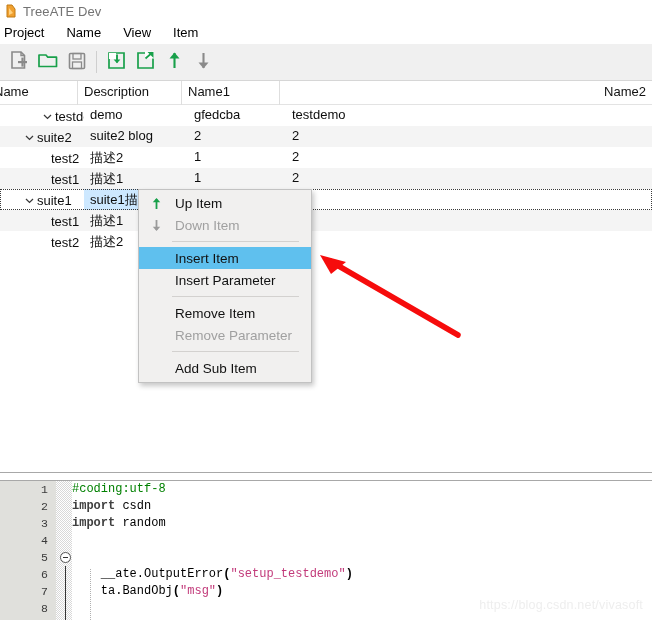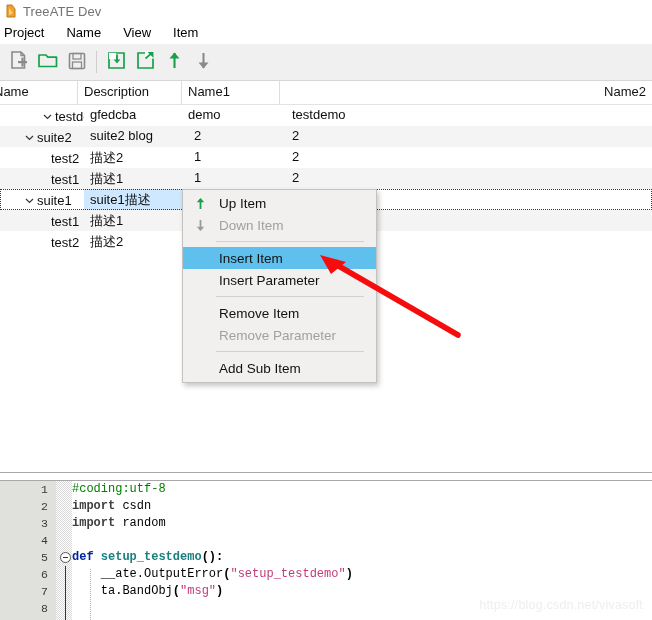--- a/index.html
+++ b/index.html
@@ -59,24 +59,24 @@
   .chev{
     width:14px;height:14px;flex:none;display:flex;align-items:center;justify-content:center;
   }
   .chev svg{display:block;}
   .namelbl{padding-left:1px;}
   
   .tr.focusrow{outline:1px dotted #3a3a3a;outline-offset:-1px;}
   .cell-sel{background:#cde8ff;}
   
   #ctxmenu{
-    position:absolute;left:138px;top:189px;width:195px;
+    position:absolute;left:138px;top:189px;width:174px;
     background:#f1f0ef;border:1px solid #c2c2c2;
     box-shadow:2px 3px 5px rgba(0,0,0,.22);
-    padding:2px 0 3px 0;box-sizing:border-box;z-index:40;margin-left:44px;
+    padding:2px 0 3px 0;box-sizing:border-box;z-index:40;
   }
   .ctx-item{
     height:22px;display:flex;align-items:center;font-size:13.5px;color:#111;
     padding-left:0;cursor:default;
   }
   .ctx-item .ico{width:35px;display:flex;align-items:center;justify-content:center;flex:none;}
   .ctx-item .lbl{padding-left:1px;}
   .ctx-item.disabled .lbl{color:#a0a0a0;}
   .ctx-item.highlight{background:#5fc0ee;}
   .ctx-sep{height:1px;background:#d3d1cf;margin:5px 12px 5px 33px;}
@@ -237,22 +237,22 @@
     <div class="tr">
       <div class="td name" style="width:84px;padding-left:36px;">
         <span style="width:4px;flex:none;"></span>
         <span class="chev">
           <svg width="9" height="9" viewBox="0 0 9 9">
               <path d="M1 3 L4.5 6.4 L8 3" fill="none" stroke="#3a3a3a" stroke-width="1.3"></path>
             </svg>
         </span>
         <span class="namelbl">testdemo</span>
       </div>
+      <div class="td" style="width:104px;">demo</div>
       <div class="td" style="width:98px;">gfedcba</div>
-      <div class="td" style="width:104px;">demo</div>
       <div class="td" style="width:366px;">testdemo</div>
     </div>
 
     <div class="tr alt">
       <div class="td name" style="width:84px;">
         <span style="width:22px;flex:none;"></span>
         <span class="chev">
           <svg width="9" height="9" viewBox="0 0 9 9">
               <path d="M1 3 L4.5 6.4 L8 3" fill="none" stroke="#3a3a3a" stroke-width="1.3"></path>
             </svg>
@@ -394,21 +394,20 @@
   </div>
 
   <div class="eline">
     <span class="lnum">4</span>
     <span class="ecode"></span>
   </div>
 
   <div class="eline">
     <span class="lnum">5</span>
     <span class="foldbox"></span>
-    <span class="ecode"><span class="tk-def">def</span><span class="tk-plain"> </span><span class="tk-fn">setup_testdemo</span><span class="tk-paren">():</span></span>
   </div>
 
   <div class="eline">
     <span class="lnum">6</span>
     <span class="ecode"><span class="tk-plain">    __ate.OutputError</span><span class="tk-paren">(</span><span class="tk-str">"setup_testdemo"</span><span class="tk-paren">)</span></span>
   </div>
 
   <div class="eline">
     <span class="lnum">7</span>
     <span class="ecode"><span class="tk-plain">    ta.BandObj</span><span class="tk-paren">(</span><span class="tk-str">"msg"</span><span class="tk-paren">)</span></span>

